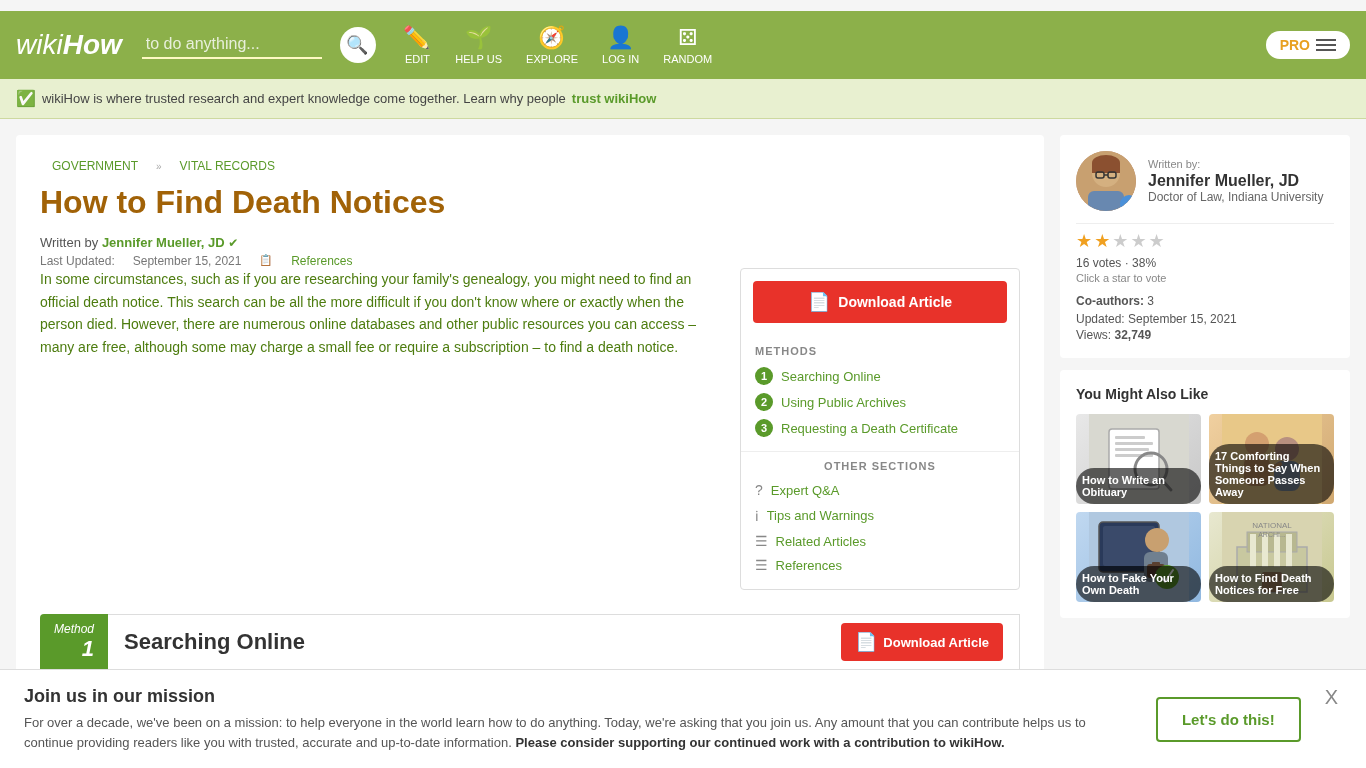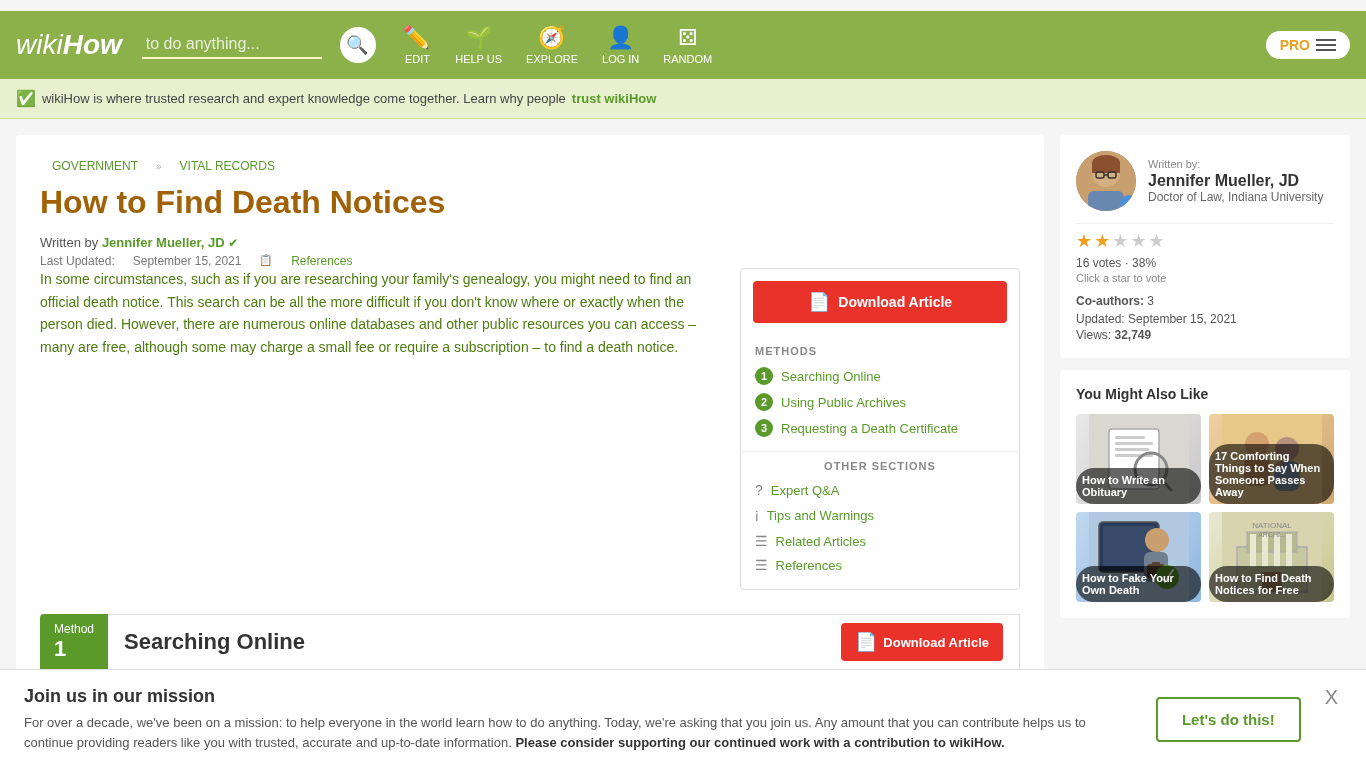--- a/index.html
+++ b/index.html
@@ -53,21 +53,21 @@
     .methods-list li { display: flex; align-items: center; gap: 8px; padding: 4px 0; font-size: 13px; color: #5a9a2a; cursor: pointer; }
     .methods-list li .num { background: #5a9a2a; color: white; border-radius: 50%; width: 18px; height: 18px; display: flex; align-items: center; justify-content: center; font-size: 11px; font-weight: bold; flex-shrink: 0; }
     .other-sections-title { font-size: 11px; font-weight: bold; color: #888; letter-spacing: 1px; padding: 8px 14px 6px; text-transform: uppercase; border-top: 1px solid #eee; text-align: center; }
     .other-list { list-style: none; padding: 0 14px 12px; }
     .other-list li { display: flex; align-items: center; gap: 8px; padding: 4px 0; font-size: 13px; color: #5a9a2a; cursor: pointer; }
     .other-list li .icon { font-size: 14px; color: #888; }
 
     
     .method-section { margin-bottom: 16px; }
     .method-header { display: flex; align-items: center; gap: 0; margin-bottom: 0; }
-    .method-badge { background: #5a9a2a; color: white; padding: 8px 14px; font-size: 12px; text-align: left; border-radius: 4px 0 0 0; }
+    .method-badge { background: #5a9a2a; color: white; padding: 8px 14px; font-size: 12px; text-align: right; border-radius: 4px 0 0 0; font-style: italic; }
     .method-badge-num { font-size: 22px; font-weight: bold; display: block; }
     .method-title-bar { background: white; border: 1px solid #ddd; border-left: none; flex: 1; display: flex; align-items: center; justify-content: space-between; padding: 0 16px; height: 56px; }
     .method-name { font-size: 22px; font-weight: bold; color: #333; }
     .method-download-btn { background: #e8322a; color: white; border: none; border-radius: 4px; padding: 8px 14px; cursor: pointer; display: flex; align-items: center; gap: 6px; font-size: 13px; font-weight: bold; }
     .method-image { width: 100%; height: 180px; background: linear-gradient(135deg, #d4a870 0%, #c8916a 30%, #a0c8d0 60%, #7ab0b8 100%); border: 1px solid #ddd; border-top: none; display: flex; align-items: flex-end; justify-content: center; overflow: hidden; position: relative; }
     .method-image-placeholder { width: 100%; height: 100%; background: linear-gradient(180deg, #f5c080 0%, #e8a060 20%, #c8d8e0 50%, #90bcc8 80%); display: flex; align-items: center; justify-content: center; }
 
     
     .sidebar { width: 290px; flex-shrink: 0; }
     .author-card { background: white; border-radius: 4px; padding: 16px; margin-bottom: 12px; }

